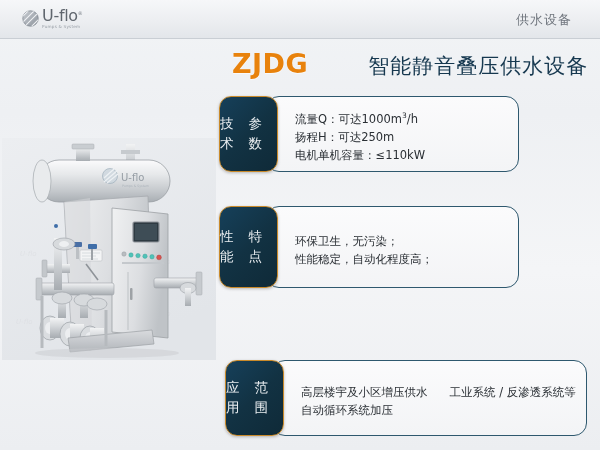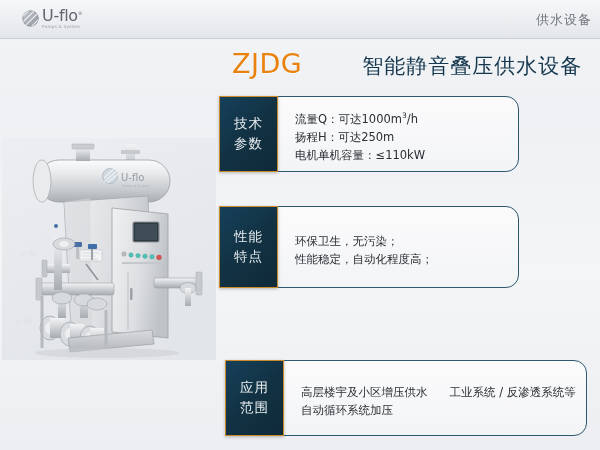--- a/index.html
+++ b/index.html
@@ -51,37 +51,37 @@
     color: #7a8088;
   }
   .logo-sub {
     font-size: 4.2px;
     color: #9aa0a8;
     letter-spacing: 0.2px;
     margin-top: 1px;
   }
   .header-title {
     position: absolute;
-    right: 8px; top: 11px;
+    right: 28px; top: 11px;
     font-size: 13px;
     color: #6f757d;
     letter-spacing: 1px;
   }
 
   
   .main-title {
     position: absolute;
     left: 232px; top: 48px;
     display: flex;
     align-items: baseline;
     gap: 12px;
   }
   .title-code {
     font-size: 27px;
-    font-weight: normal;
+    font-weight: bold;
     color: #e8820c;
     letter-spacing: 0.5px;
     text-shadow: 0 1px 0 rgba(255,255,255,0.6);
   }
   .title-name {
     font-size: 21px;
     color: #16384f;
     letter-spacing: 1px;
     margin-left: 48px;
   }
@@ -96,23 +96,22 @@
   
   .block {
     position: absolute;
     display: flex;
     align-items: stretch;
   }
   .block-tab {
     width: 57px;
     background: linear-gradient(135deg, #16405a 0%, #123243 50%, #0f2a38 100%);
     border: 1px solid #c98a2a;
-    border-radius: 0;
-    display: flex;
-    flex-direction: column;
+    border-radius: 12px;
+    display: flex;
     align-items: center;
     justify-content: center;
     color: #e9edf0;
     font-size: 13.5px;
     line-height: 1.45;
     letter-spacing: 1px;
     z-index: 3;
     box-shadow: 0 1px 3px rgba(0,0,0,0.25);
     flex: 0 0 auto;
   }

